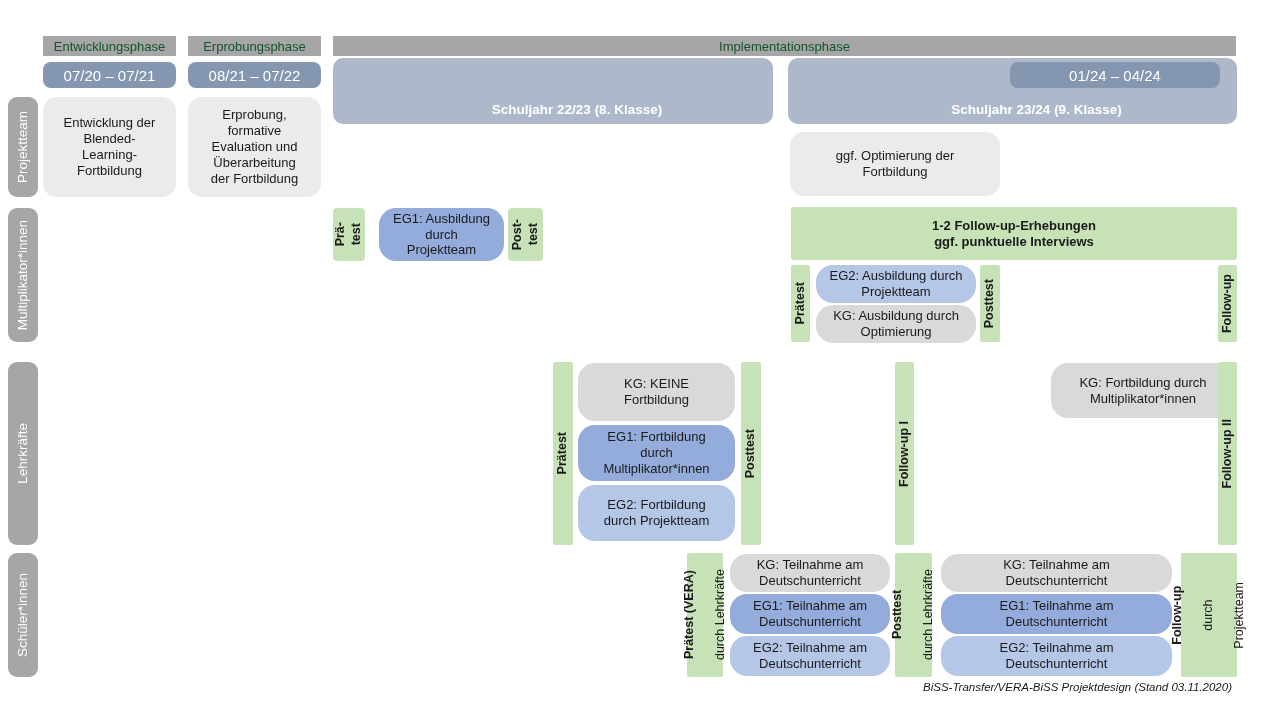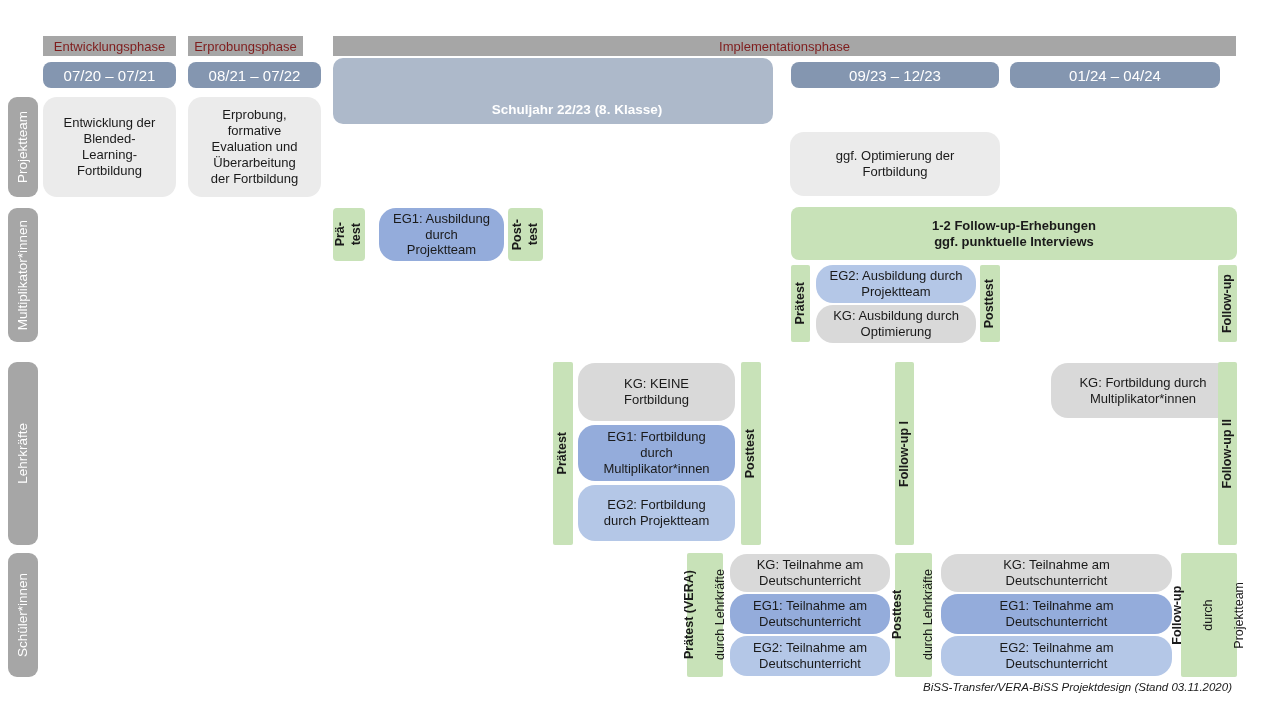--- a/index.html
+++ b/index.html
@@ -11,21 +11,21 @@
     background: #ffffff;
     font-family: "Liberation Sans", "DejaVu Sans", sans-serif;
     overflow: hidden;
     color: var(--text-dark, #1a1a1a);
   }
   .abs { position: absolute; }
 
   
   .phase {
     background: var(--header-gray, #a6a6a6);
-    color: #7f1d1d;
+    color: #14532d;
     display: flex; align-items: center; justify-content: center;
     font-size: 13px;
   }
 
   
   .period {
     background: var(--slate, #8496b0);
     color: #ffffff;
     display: flex; align-items: center; justify-content: center;
     font-size: 15px;
@@ -73,45 +73,47 @@
   .vtext {
     writing-mode: vertical-rl;
     transform: rotate(180deg);
     white-space: pre-line;
     text-align: center;
     font-size: 12.5px;
     line-height: 1.25;
   }
   .vtext span { display: block; }
 
-  .fubar { font-weight: bold; font-size: 13px; border-radius: 8px; }
+  .fubar { font-weight: bold; font-size: 13px; border-radius: 3px; }
 
   .caption {
     font-style: italic;
     font-size: 11.5px;
     color: #1a1a1a;
     text-align: right;
   }
 </style>
 </head>
 <body>
 
 <div id="canvas">
 
   <div class="abs phase" style="left:43px;top:36px;width:133px;height:20px">Entwicklungsphase</div>
-  <div class="abs phase" style="left:188px;top:36px;width:115px;height:20px">Erprobungsphase</div>
+  <div class="abs phase" style="left:188px;top:36px;width:133px;height:20px">Erprobungsphase</div>
   <div class="abs phase" style="left:333px;top:36px;width:903px;height:20px">Implementationsphase</div>
 
   <div class="abs syear" style="left:333px;top:58px;width:440px;height:66px">
     <div class="sylabel">Schuljahr 22/23 (8. Klasse)</div>
   </div>
+  <div class="abs syear" style="left:788px;top:58px;width:449px;height:66px">
+    <div class="sylabel">Schuljahr 23/24 (9. Klasse)</div>
+  </div>
 
   <div class="abs period" style="left:43px;top:62px;width:133px;height:26px">07/20 – 07/21</div>
   <div class="abs period" style="left:188px;top:62px;width:133px;height:26px">08/21 – 07/22</div>
-  <div class="abs period" style="left:791px;top:62px;width:208px;height:26px">09/23 – 12/23</div>
   <div class="abs period" style="left:1010px;top:62px;width:210px;height:26px">01/24 – 04/24</div>
 
   <div class="abs rowlbl v" style="left:8px;top:97px;width:30px;height:100px">
     <div class="vtext" style="font-size:13.5px">Projektteam</div>
   </div>
   <div class="abs rowlbl v" style="left:8px;top:208px;width:30px;height:134px">
     <div class="vtext" style="font-size:13.5px">Multiplikator*innen</div>
   </div>
   <div class="abs rowlbl v" style="left:8px;top:362px;width:30px;height:183px">
     <div class="vtext" style="font-size:13.5px">Lehrkräfte</div>

